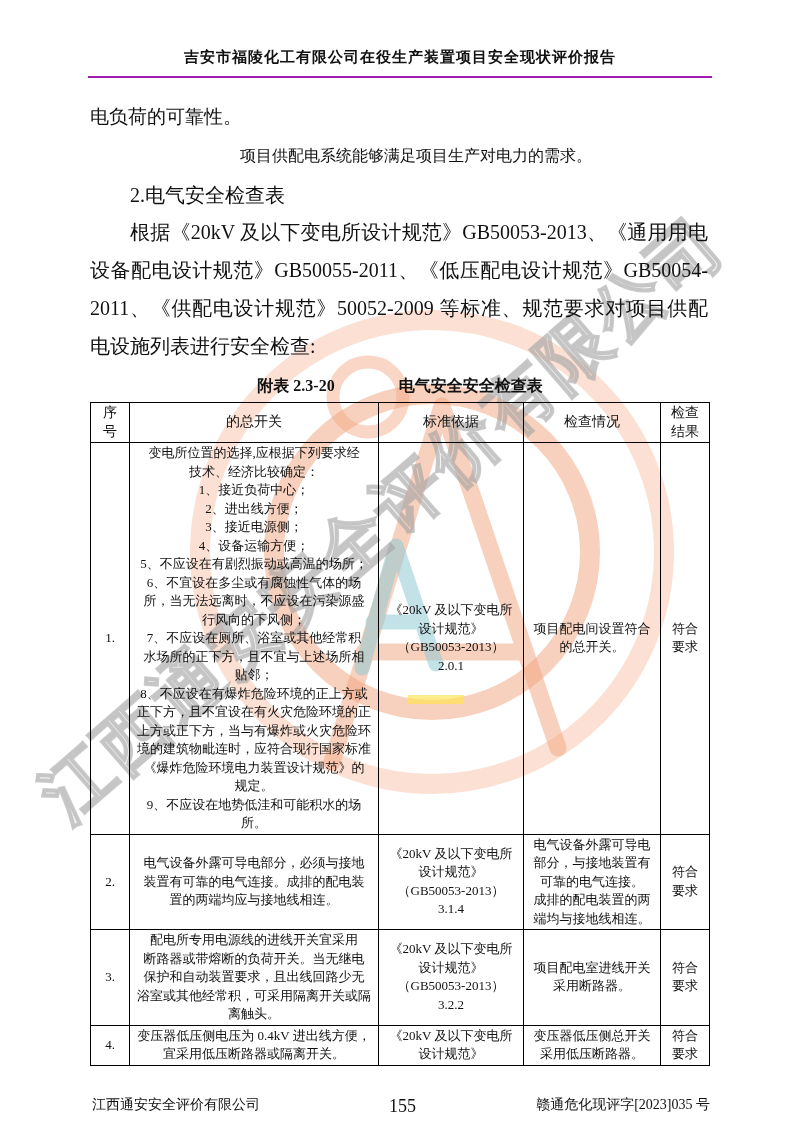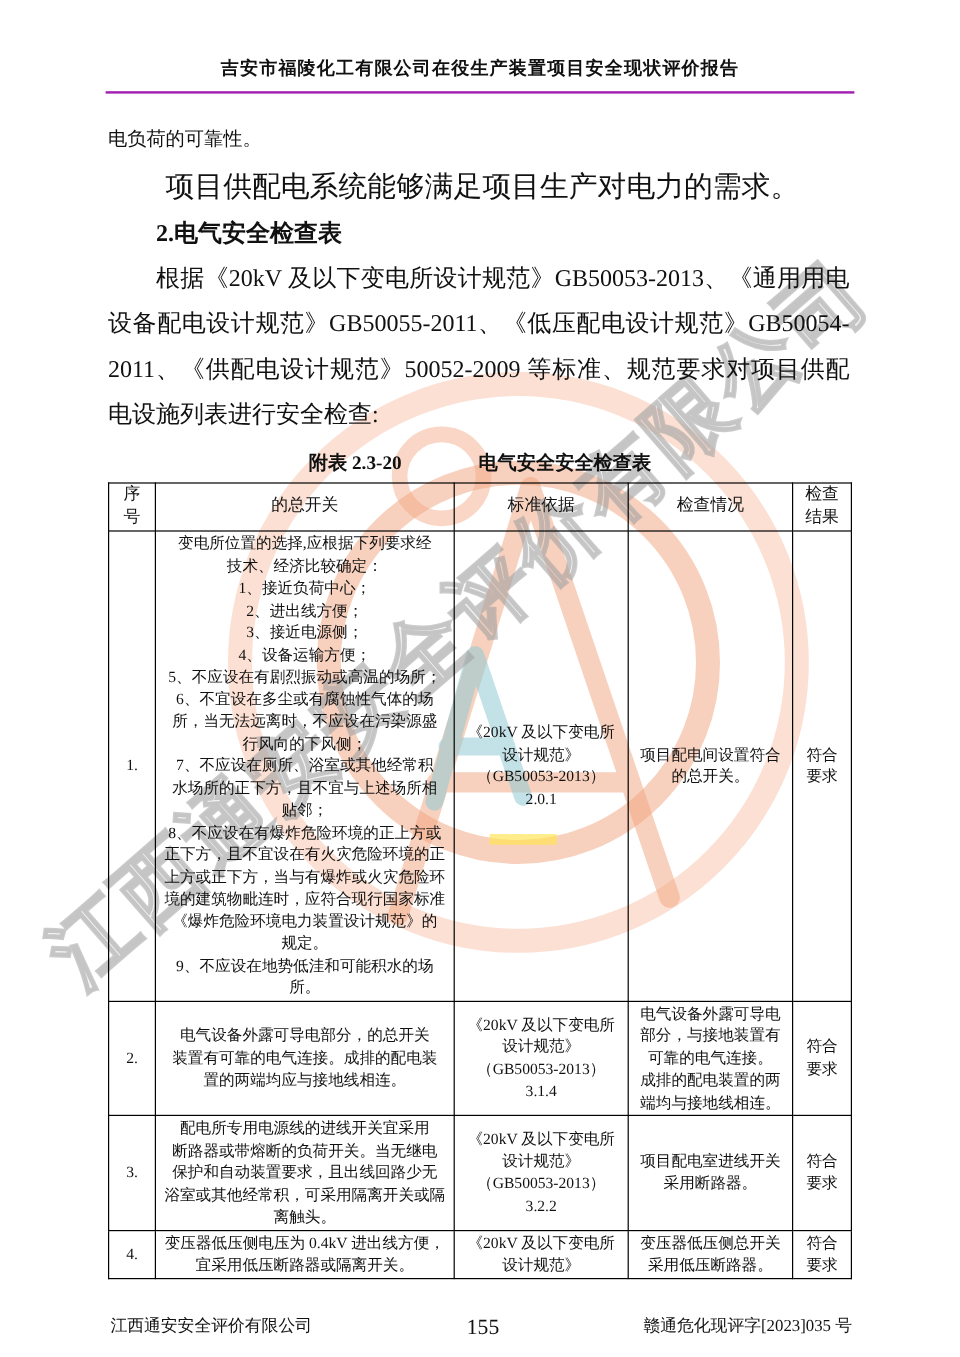--- a/index.html
+++ b/index.html
@@ -32,23 +32,23 @@
   .doc-header{
     margin:48px 88px 0 88px;
     padding-bottom:9px;
     border-bottom:2px solid #a21caf;
     text-align:center;
     font-size:15px;
     font-weight:600;
     letter-spacing:1px;
   }
   .content{margin:0 90px;}
-  .p-line1{margin:26px 0 0 0;font-size:16px;line-height:26px;}
-  .p-line2{margin:13px 0 0 0;font-size:24px;line-height:26px;text-indent:2em;}
-  .sec-heading{margin:13px 0 0 0;font-size:20px;line-height:26px;text-indent:2em;font-weight:bold;}
+  .p-line1{margin:26px 0 0 0;font-size:19px;line-height:26px;}
+  .p-line2{margin:13px 0 0 0;font-size:16px;line-height:26px;text-indent:2em;text-align:center;}
+  .sec-heading{margin:13px 0 0 0;font-size:20px;line-height:26px;text-indent:2em;font-weight:normal;}
   .para{margin:5px 2px 0 0;font-size:20px;line-height:38px;text-align:justify;text-indent:2em;}
   .tbl-caption{margin:11px 0 5px 0;text-align:center;font-size:16px;font-weight:bold;}
   .tbl-caption .cap-title{margin-left:30px;padding-left:34px;}
   table.checklist{
     border-collapse:collapse;
     table-layout:fixed;
     width:619px;
     font-size:13px;
   }
   table.checklist td,table.checklist th{
@@ -159,21 +159,21 @@
 设计规范》
 （GB50053-2013）
 2.0.1</td>
           <td>项目配电间设置符合
 的总开关。</td>
           <td>符合
 要求</td>
         </tr>
         <tr style="height:89px;">
           <td>2.</td>
-          <td>电气设备外露可导电部分，的总开关
+          <td>电气设备外露可导电部分，必须与接地
 装置有可靠的电气连接。成排的配电装
 置的两端均应与接地线相连。</td>
           <td>《20kV 及以下变电所
 设计规范》
 （GB50053-2013）
 3.1.4</td>
           <td>电气设备外露可导电
 部分，与接地装置有
 可靠的电气连接。
 成排的配电装置的两

